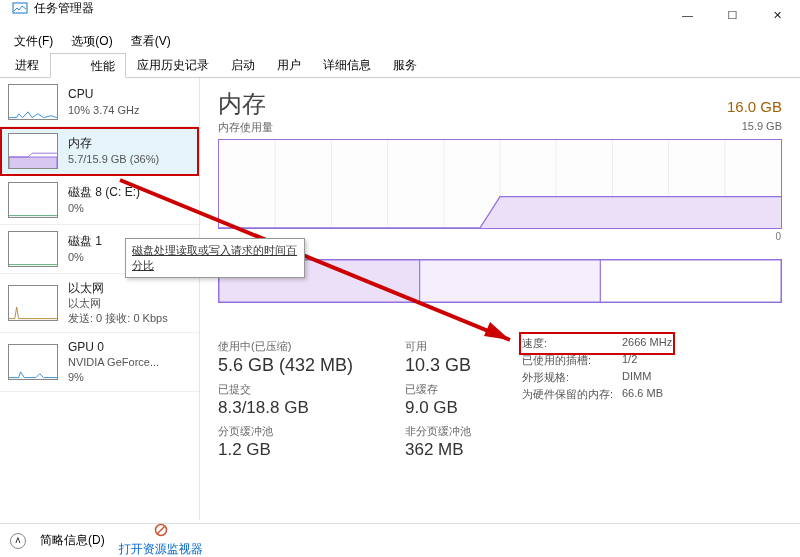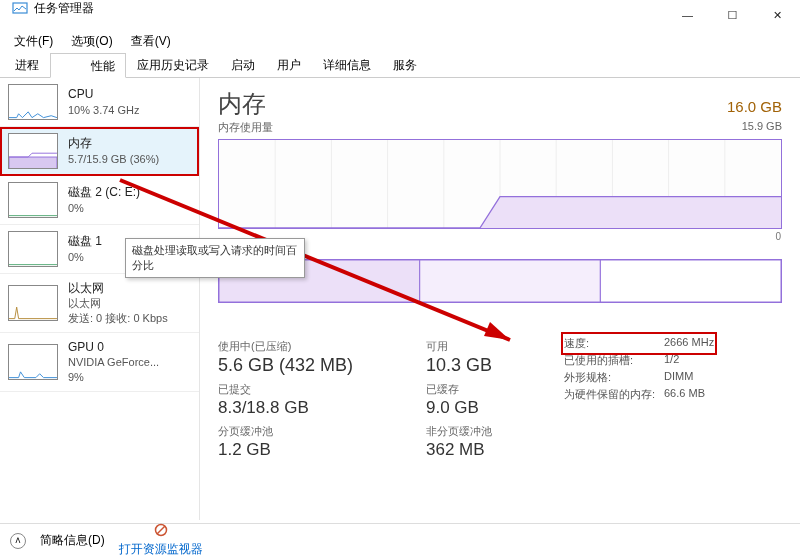--- a/index.html
+++ b/index.html
@@ -31,37 +31,37 @@
 .main { flex: 1; padding: 10px 18px 0 18px; position: relative; }
 .hdr { display: flex; justify-content: space-between; align-items: baseline; }
 .hdr .big { font-size: 24px; color: #444; }
 .hdr .right { font-size: 15px; color: #a16207; }
 .subhdr { display: flex; justify-content: space-between; font-size: 11px; color: #666; margin-top: 0; }
 
 .chart1 { height: 90px; border: 1px solid #9370DB; margin-top: 4px; position: relative; background: #fdfdfd; }
 .chart2 { height: 44px; border: 1px solid #9370DB; margin-top: 30px; position: relative; background: #fdfdfd; }
 .axis0 { position: absolute; right: 0; bottom: -14px; font-size: 10px; color: #777; }
 
-.stats { display: flex; margin-top: 30px; gap: 38px; }
+.stats { display: flex; margin-top: 30px; gap: 17px; }
 .statcol { font-size: 11px; color: #555; }
 .statcol .lbl { font-size: 11px; color: #666; margin-top: 6px; }
 .statcol .val { font-size: 18px; color: #333; margin-top: 1px; }
 .statcol .val.sm { font-size: 17px; }
 
 .info-table { font-size: 11px; color: #555; margin-top: 2px; }
 .info-table .row { display: flex; padding: 1px 0; }
 .info-table .k { width: 100px; }
 .info-table .v { }
 .speed-hi { outline: 2px solid #cc0000; outline-offset: 1px; }
 
 .footer { position: absolute; bottom: 0; left: 0; right: 0; height: 34px; border-top: 1px solid #ddd; display: flex; align-items: center; padding: 0 10px; font-size: 12px; gap: 14px; }
 .footer .chev { width: 16px; height: 16px; border: 1px solid #888; border-radius: 50%; display: flex; align-items: center; justify-content: center; font-size: 10px; }
 .footer .link { color: #0066cc; display: flex; align-items: center; gap: 4px; flex-direction: column; }
 
-.tooltip { position: absolute; left: 125px; top: 238px; width: 180px; background: #fff; border: 1px solid #999; box-shadow: 2px 2px 4px rgba(0,0,0,.2); font-size: 11px; padding: 4px 6px; z-index: 50; color: #333; }
+.tooltip { position: absolute; left: 125px; top: 238px; width: 180px; background: #fff; border: 1px solid #999; box-shadow: 2px 2px 4px rgba(0,0,0,.2); font-size: 11px; padding: 4px 6px; z-index: 50; color: #333; text-decoration: underline; }
 
 .arrow { position: absolute; z-index: 40; pointer-events: none; }
 </style>
 </head>
 <body>
 
 <div class="titlebar">
   <svg class="app-icon" viewBox="0 0 16 16">
       <rect x="1" y="3" width="14" height="10" fill="none" stroke="#3a8cd6" stroke-width="1.2"></rect>
       <polyline points="2,11 5,8 7,10 10,6 14,9" fill="none" stroke="#3a8cd6" stroke-width="1"></polyline>
@@ -114,21 +114,21 @@
           <div class="t2">5.7/15.9 GB (36%)</div>
         </div>
     </div>
     <div class="side-item">
       <div class="thumb">
           <svg viewBox="0 0 50 36">
             <line x1="0" y1="34" x2="50" y2="34" stroke="#55aa77" stroke-width="1"></line>
           </svg>
         </div>
       <div class="side-text">
-          <div class="t1">磁盘 2 (C: E:)</div>
+          <div class="t1">磁盘 8 (C: E:)</div>
           <div class="t2">0%</div>
         </div>
     </div>
     <div class="side-item">
       <div class="thumb">
           <svg viewBox="0 0 50 36">
             <line x1="0" y1="34" x2="50" y2="34" stroke="#55aa77" stroke-width="1"></line>
           </svg>
         </div>
       <div class="side-text">

